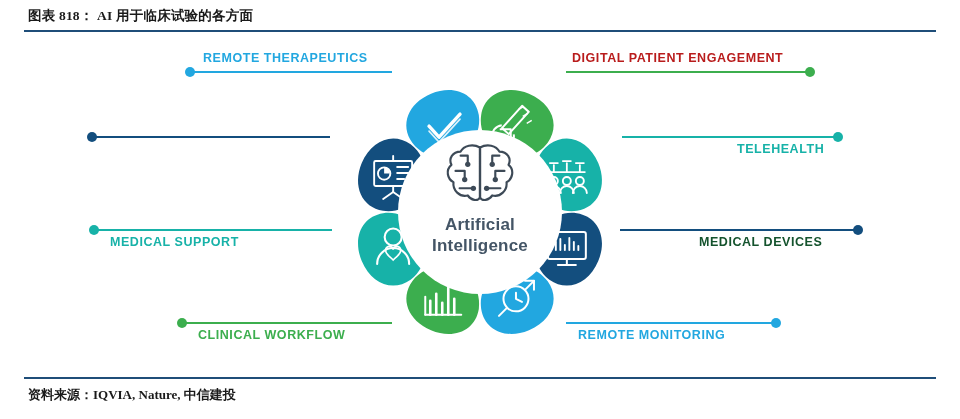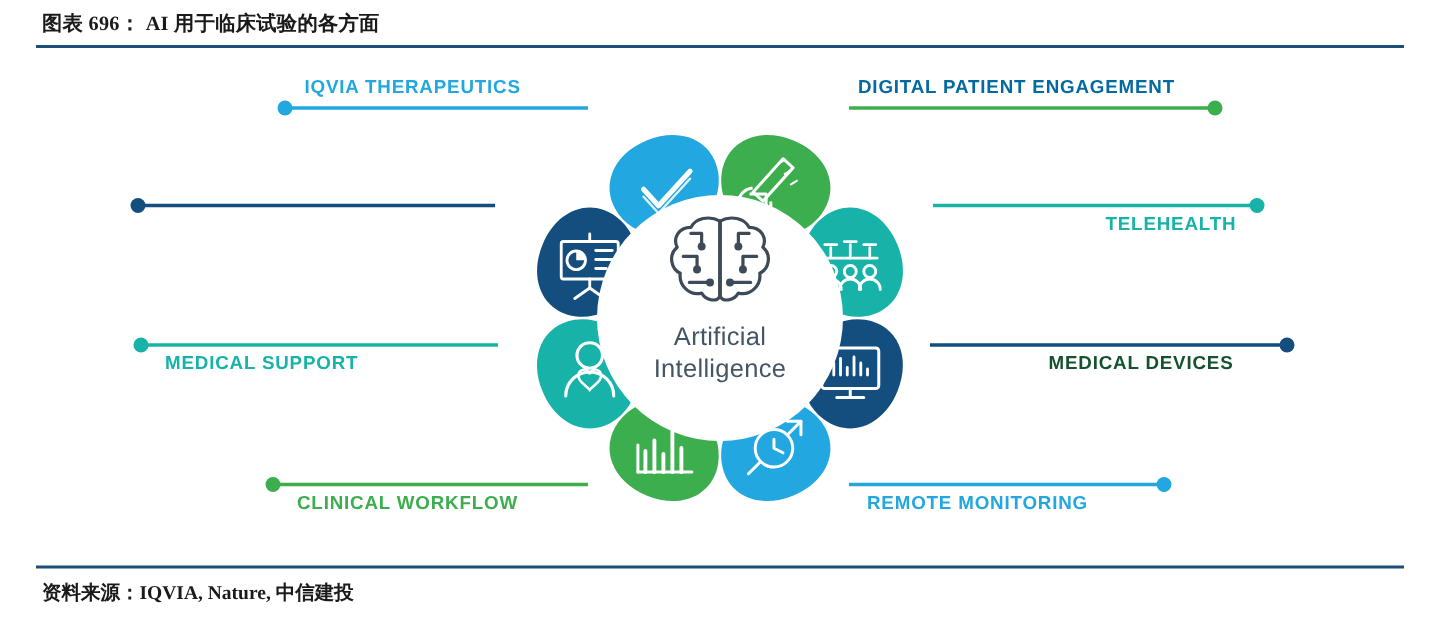--- a/index.html
+++ b/index.html
@@ -82,21 +82,21 @@
     font-weight: bold;
     letter-spacing: 0.55px;
     white-space: nowrap;
   }
   .label.right-side { text-align: right; }
 </style>
 </head>
 <body>
 
 <div class="header">
-  <div class="header-title">图表 696：  AI 用于临床试验的各方面</div>
+  <div class="header-title">图表 818：  AI 用于临床试验的各方面</div>
   <div class="rule-top"></div>
 </div>
 
 <div class="diagram">
 
   <svg width="960" height="343" viewBox="0 0 960 343" xmlns="http://www.w3.org/2000/svg">
 
     <defs>
 
       <g id="petal-shape">
@@ -306,29 +306,29 @@
           <circle cx="-6.5" cy="14" r="2.6"></circle>
           <circle cx="12" cy="-9.5" r="2.6"></circle>
           <circle cx="15" cy="5.5" r="2.6"></circle>
           <circle cx="6.5" cy="14" r="2.6"></circle>
         </g>
       </g>
     </g>
   </svg>
 
   <div style="position:absolute;left:380px;top:180px;width:200px;text-align:center;
-              font-size:17px;font-weight:normal;line-height:21px;color:#445566;
+              font-size:17px;font-weight:bold;line-height:21px;color:#445566;
               font-family:'Liberation Sans',sans-serif;letter-spacing:0.2px;">
     <div>Artificial</div>
     <div>Intelligence</div>
   </div>
 
-  <div class="label" style="left:203px;top:17px;color:#22A7E0;">IQVIA THERAPEUTICS</div>
-
-  <div class="label right-side" style="left:572px;top:17px;color:#0369a1;text-align:right;">DIGITAL PATIENT ENGAGEMENT</div>
+  <div class="label" style="left:203px;top:17px;color:#22A7E0;">REMOTE THERAPEUTICS</div>
+
+  <div class="label right-side" style="left:572px;top:17px;color:#b91c1c;text-align:right;">DIGITAL PATIENT ENGAGEMENT</div>
 
 
   <div class="label" style="left:737px;top:108px;color:#17B2A8;">TELEHEALTH</div>
 
   <div class="label" style="left:110px;top:201px;color:#17B2A8;">MEDICAL SUPPORT</div>
 
   <div class="label" style="left:699px;top:201px;color:#14532d;">MEDICAL DEVICES</div>
 
   <div class="label" style="left:578px;top:294px;color:#22A7E0;">REMOTE MONITORING</div>
 

